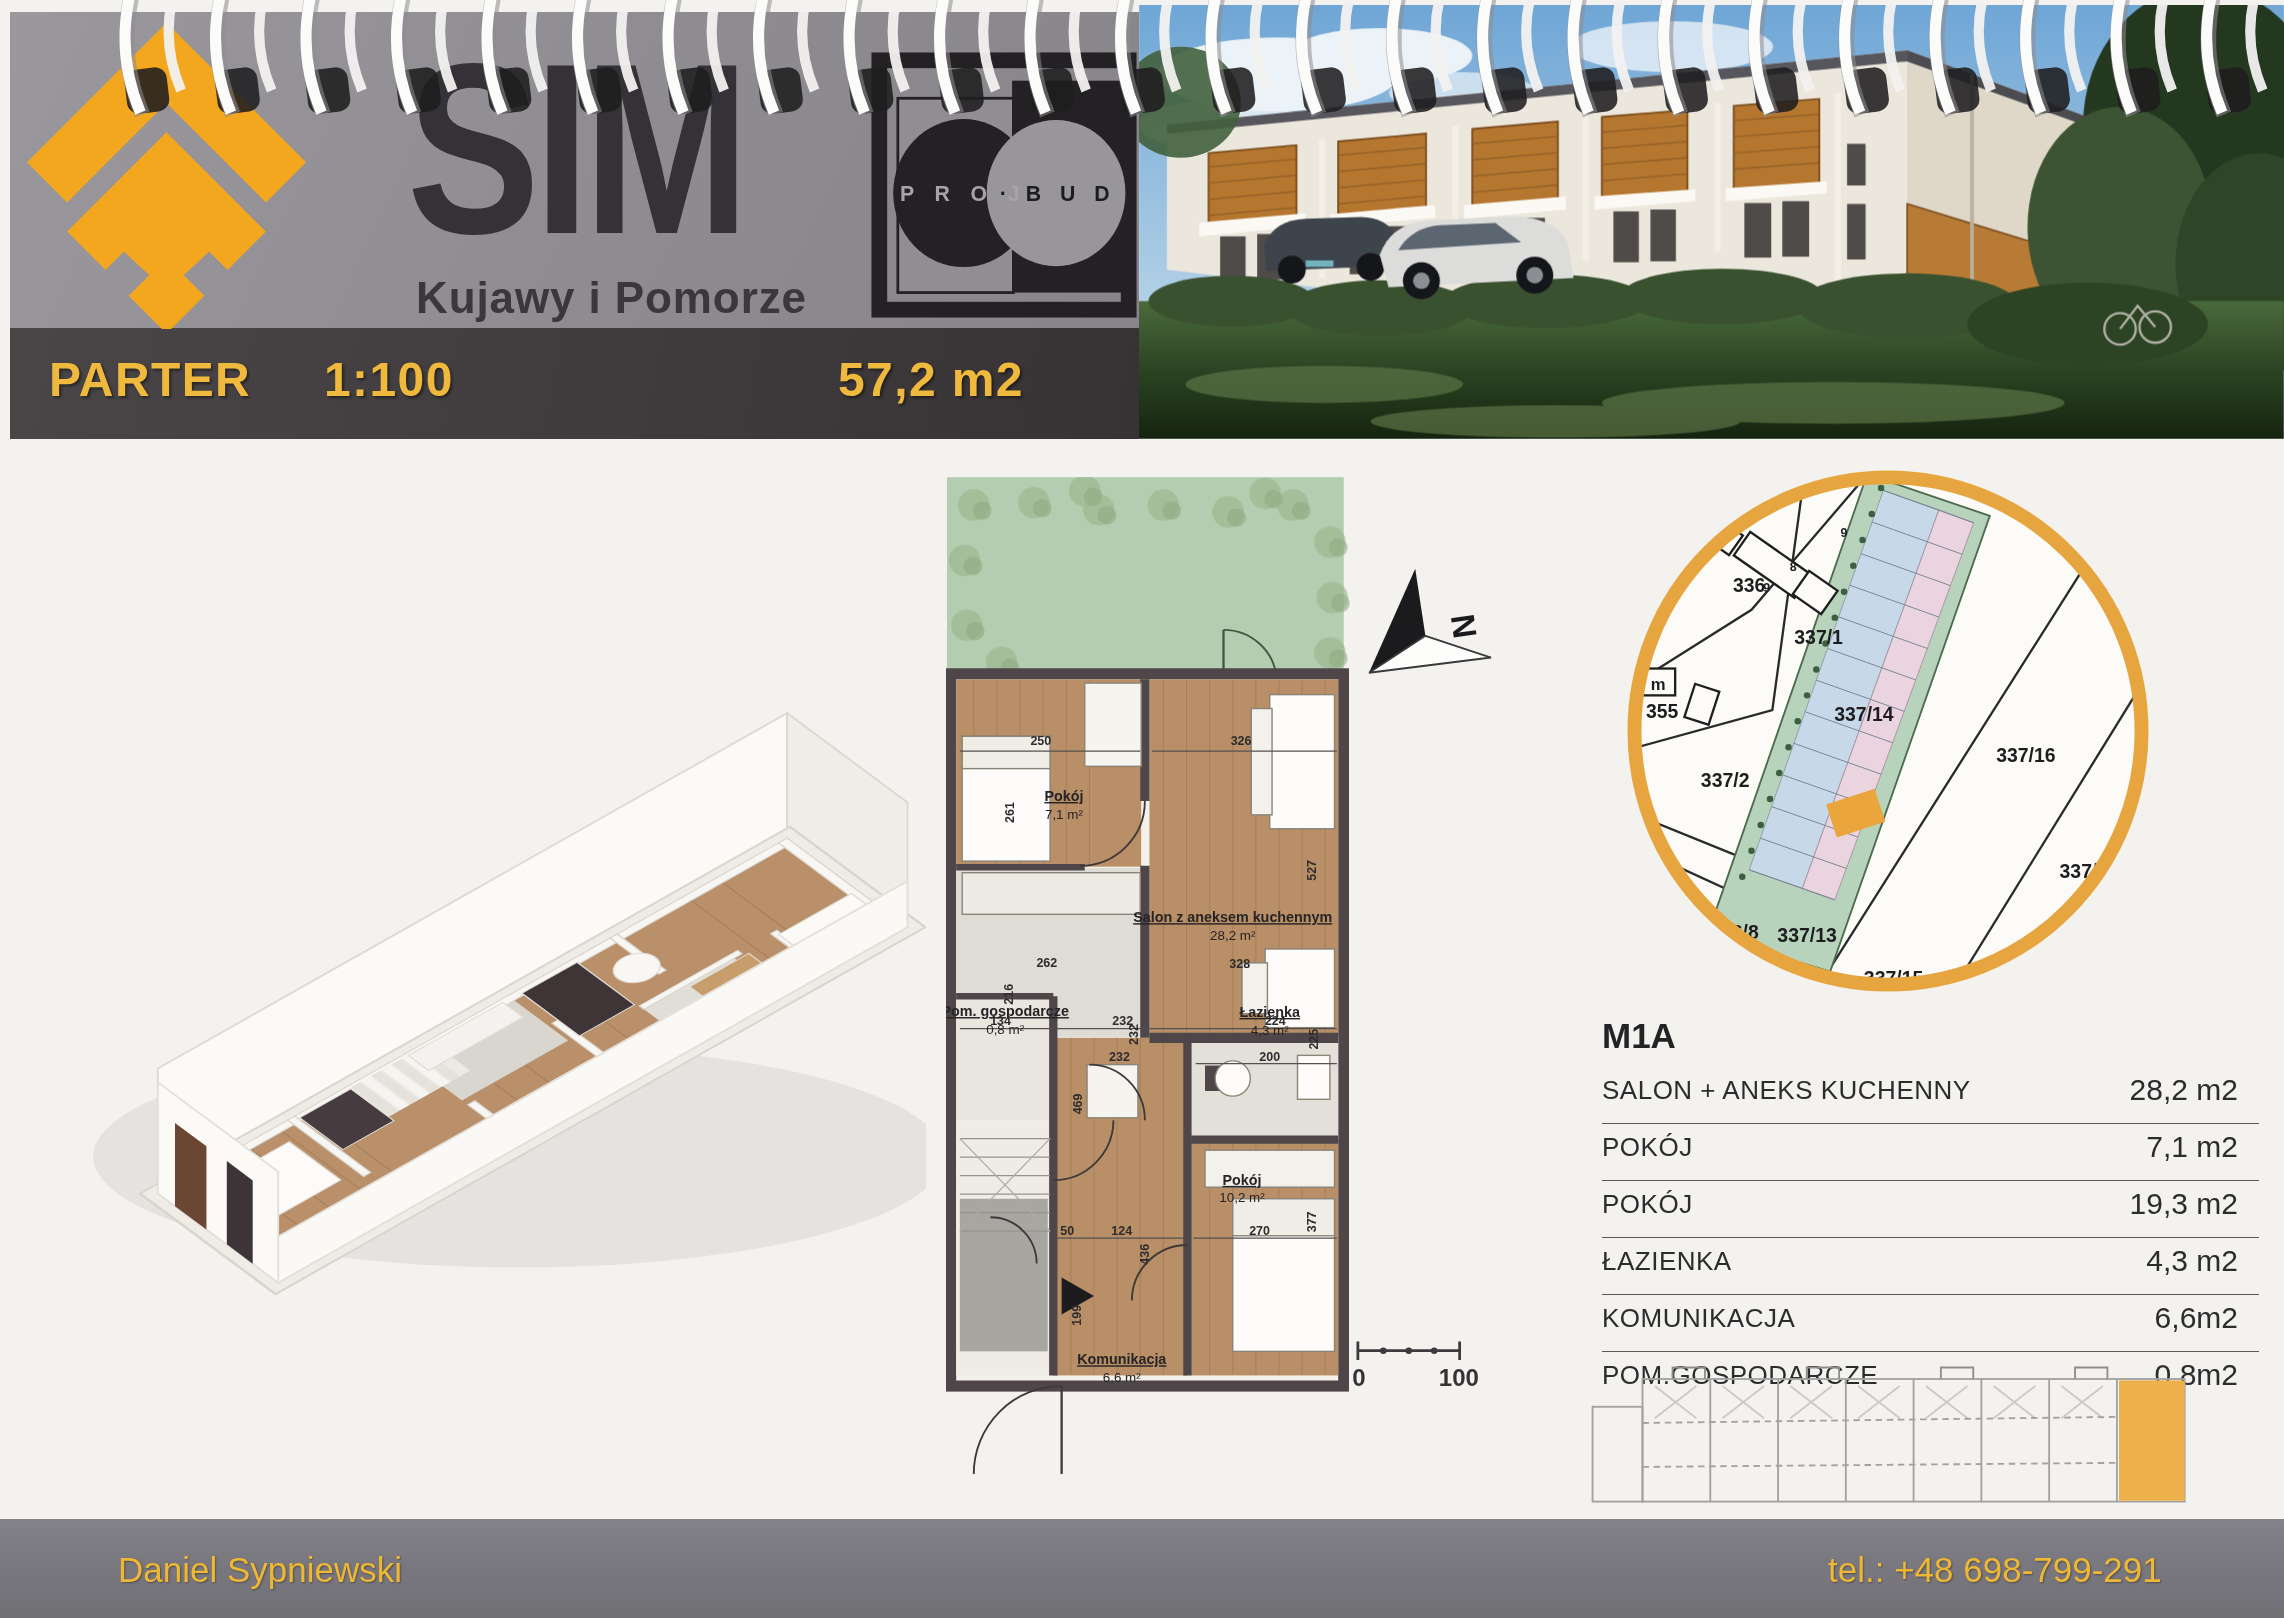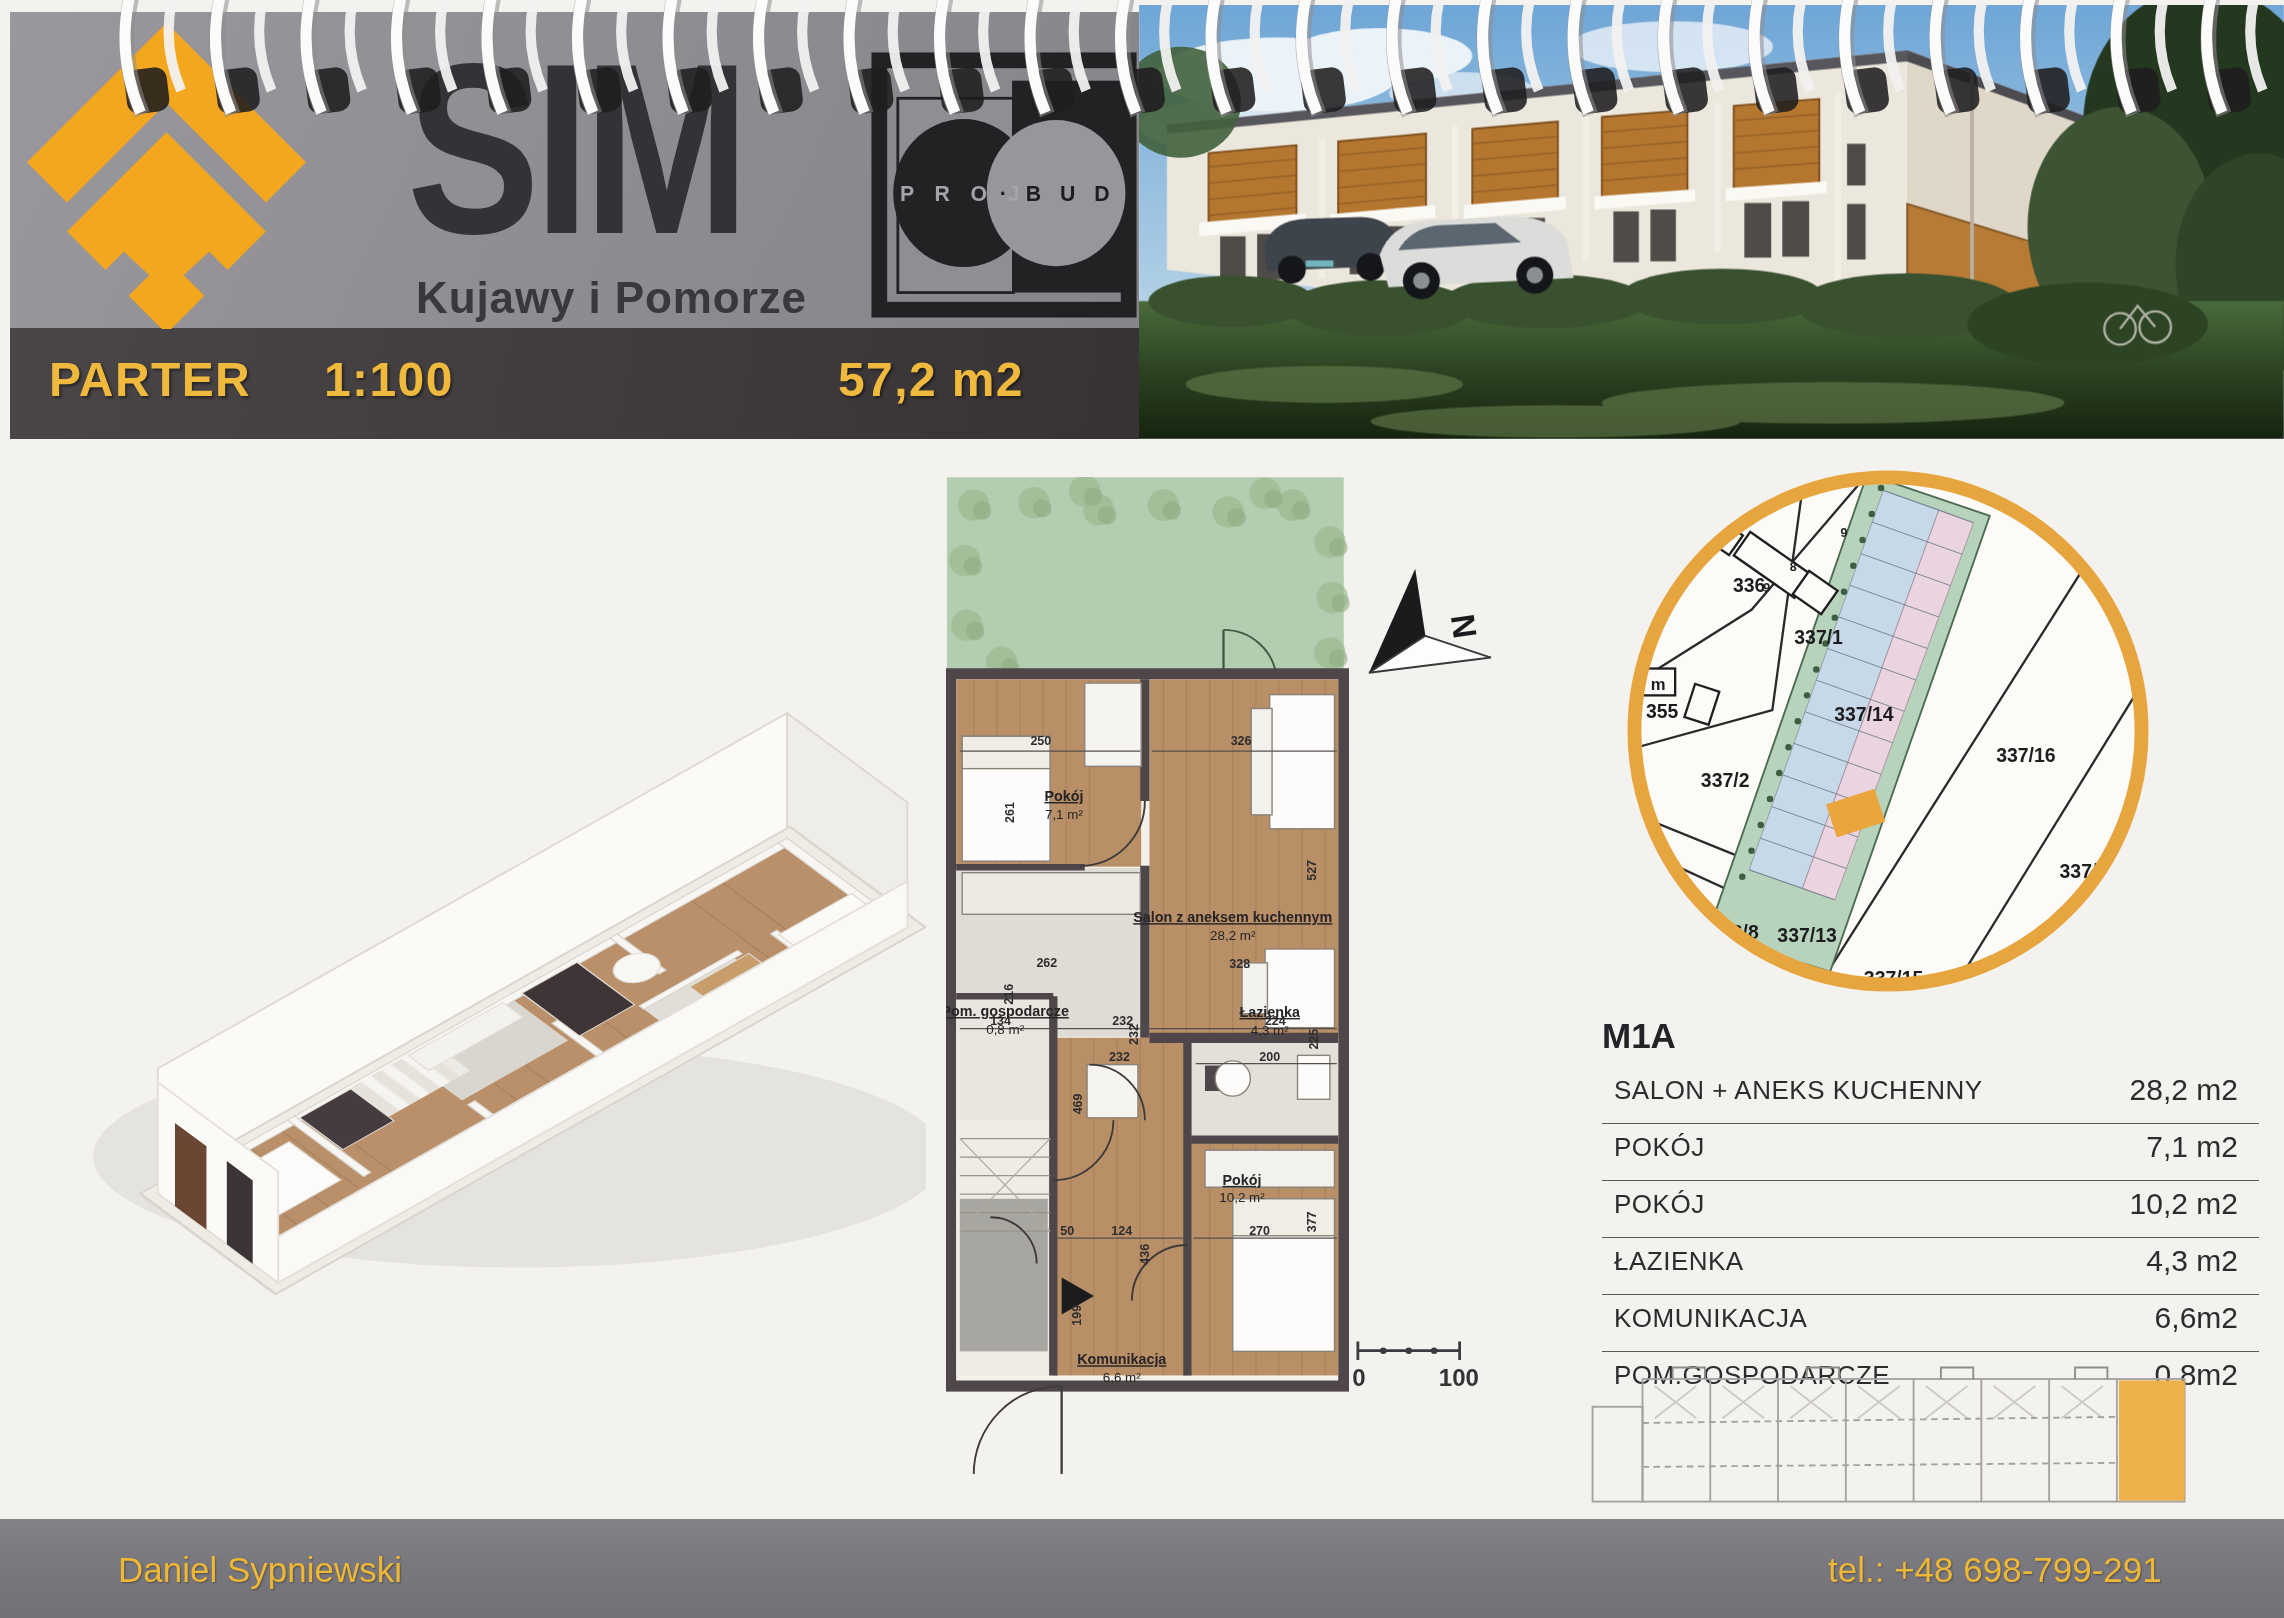--- a/index.html
+++ b/index.html
@@ -19,21 +19,21 @@
               text-shadow:1.9px 2.3px 2.8px rgba(0,0,0,.45);top:352px;text-align:center;}
   
   #footer{left:0;top:1519px;width:2284px;height:99px;
           background:linear-gradient(180deg,#85838a 0%,#7b7980 40%,#717075 100%);}
   .footer-text{color:#eeb734;font-weight:400;font-size:35px;top:1550px;
                text-shadow:0.9px 1.4px 1.9px rgba(0,0,0,.35);}
   
   #unit-id{left:1602px;top:1016px;font-size:35px;font-weight:700;color:#232225;}
   #unit-table{left:1602px;top:1067px;width:657px;}
   .u-row{position:relative;height:57px;}
-  .u-label{position:absolute;left:0;top:8.3px;font-size:26px;color:#2c2b2e;letter-spacing:0.5px;margin-left:12px;}
+  .u-label{position:absolute;left:0;top:8.3px;font-size:26px;color:#2c2b2e;letter-spacing:0.5px;}
   .u-area{position:absolute;right:21px;top:5.6px;font-size:30px;color:#2c2b2e;}
   .u-line{position:absolute;left:0;bottom:0;width:657px;height:1.4px;background:#5a585a;}
   svg{display:block;}
 </style>
 </head>
 <body>
 
 <div id="page">
 
   <div id="band-gray" class="abs"></div>
@@ -645,21 +645,21 @@
         <span class="u-area">28,2 m2</span>
         <span class="u-line"></span>
       </div>
       <div class="u-row">
         <span class="u-label">POKÓJ</span>
         <span class="u-area">7,1 m2</span>
         <span class="u-line"></span>
       </div>
       <div class="u-row">
         <span class="u-label">POKÓJ</span>
-        <span class="u-area">10,2 m2</span>
+        <span class="u-area">19,3 m2</span>
         <span class="u-line"></span>
       </div>
       <div class="u-row">
         <span class="u-label">ŁAZIENKA</span>
         <span class="u-area">4,3 m2</span>
         <span class="u-line"></span>
       </div>
       <div class="u-row">
         <span class="u-label">KOMUNIKACJA</span>
         <span class="u-area">6,6m2</span>

